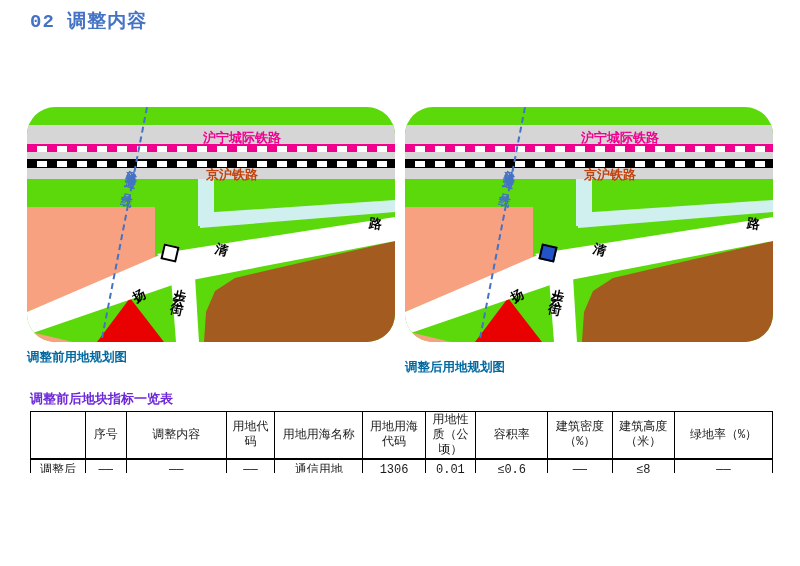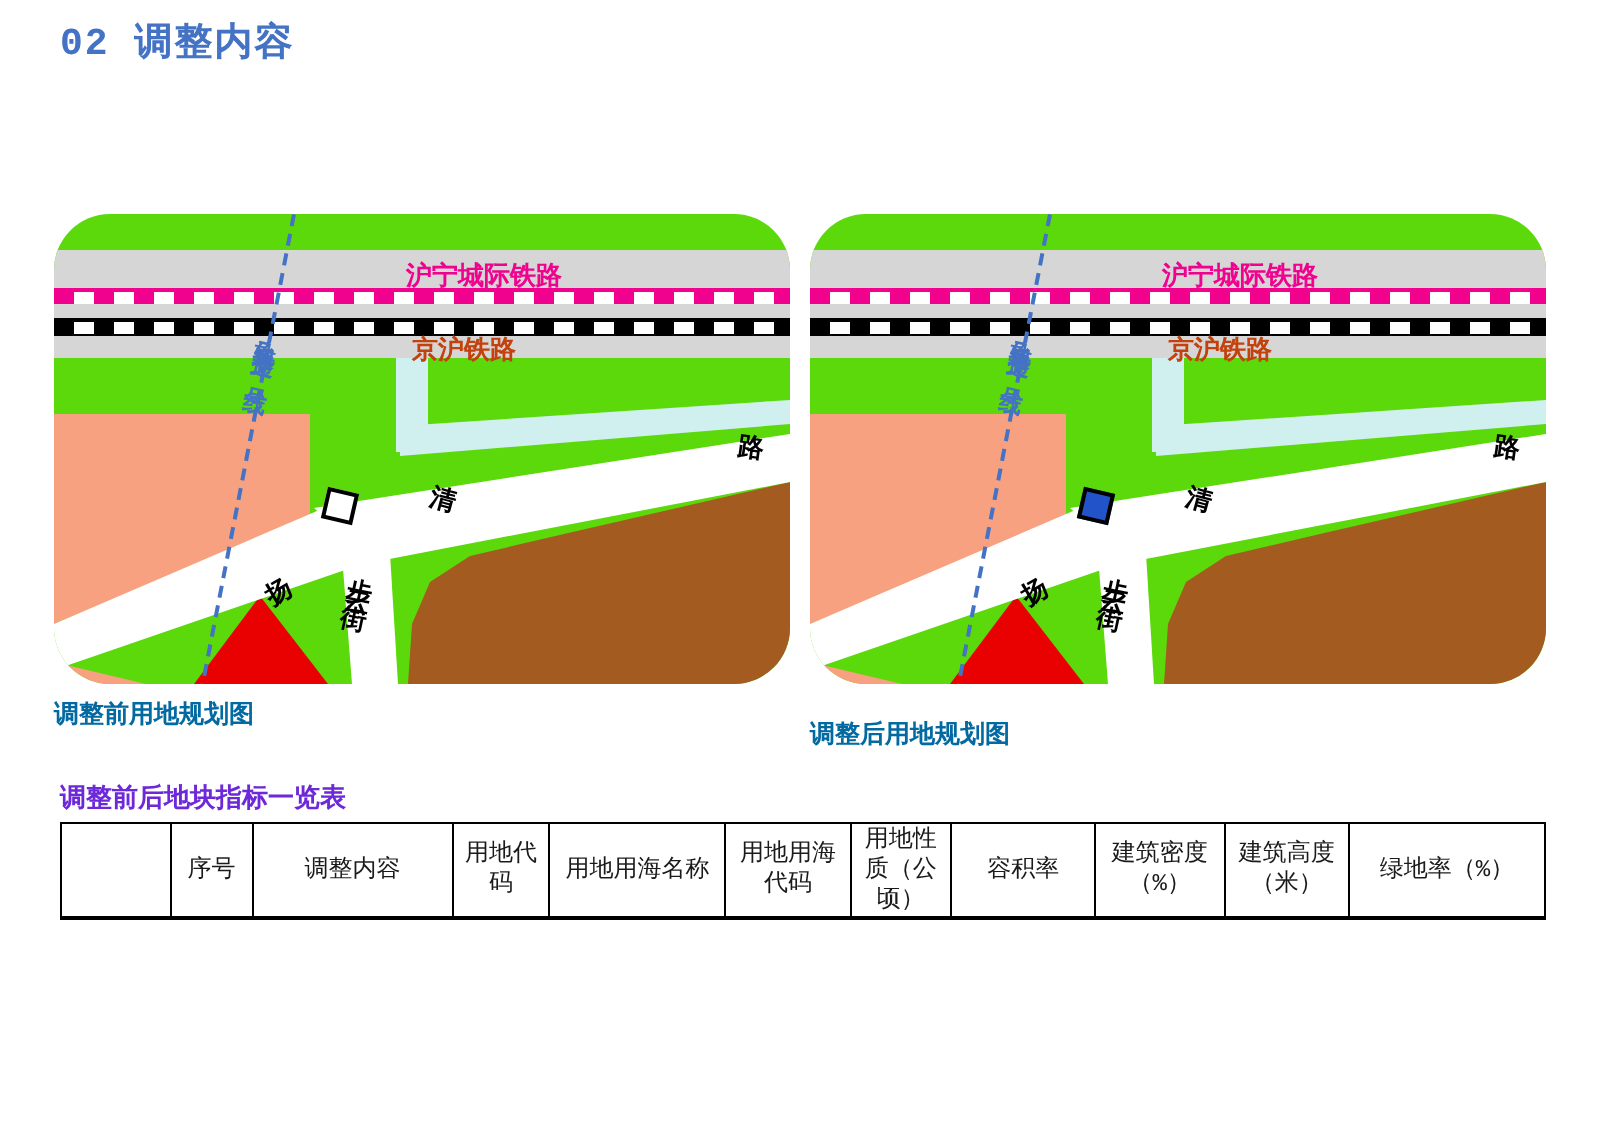--- a/index.html
+++ b/index.html
@@ -143,17 +143,30 @@
           <th>用地用海名称</th>
           <th>用地用海代码</th>
           <th>用地性质（公顷）</th>
           <th>容积率</th>
           <th>建筑密度（%）</th>
           <th>建筑高度（米）</th>
           <th>绿地率（%）</th>
         </tr>
       </thead>
     <tbody id="indicator-body">
+        <tr>
+          <th>调整后</th>
+          <td>——</td>
+          <td>——</td>
+          <td>——</td>
+          <td>通信用地</td>
+          <td>1306</td>
+          <td>0.01</td>
+          <td>≤0.6</td>
+          <td>——</td>
+          <td>≤8</td>
+          <td>——</td>
+        </tr>
       </tbody>
   </table>
 
   <div id="page-number">48</div>
 </div>
 
 </body></html>

